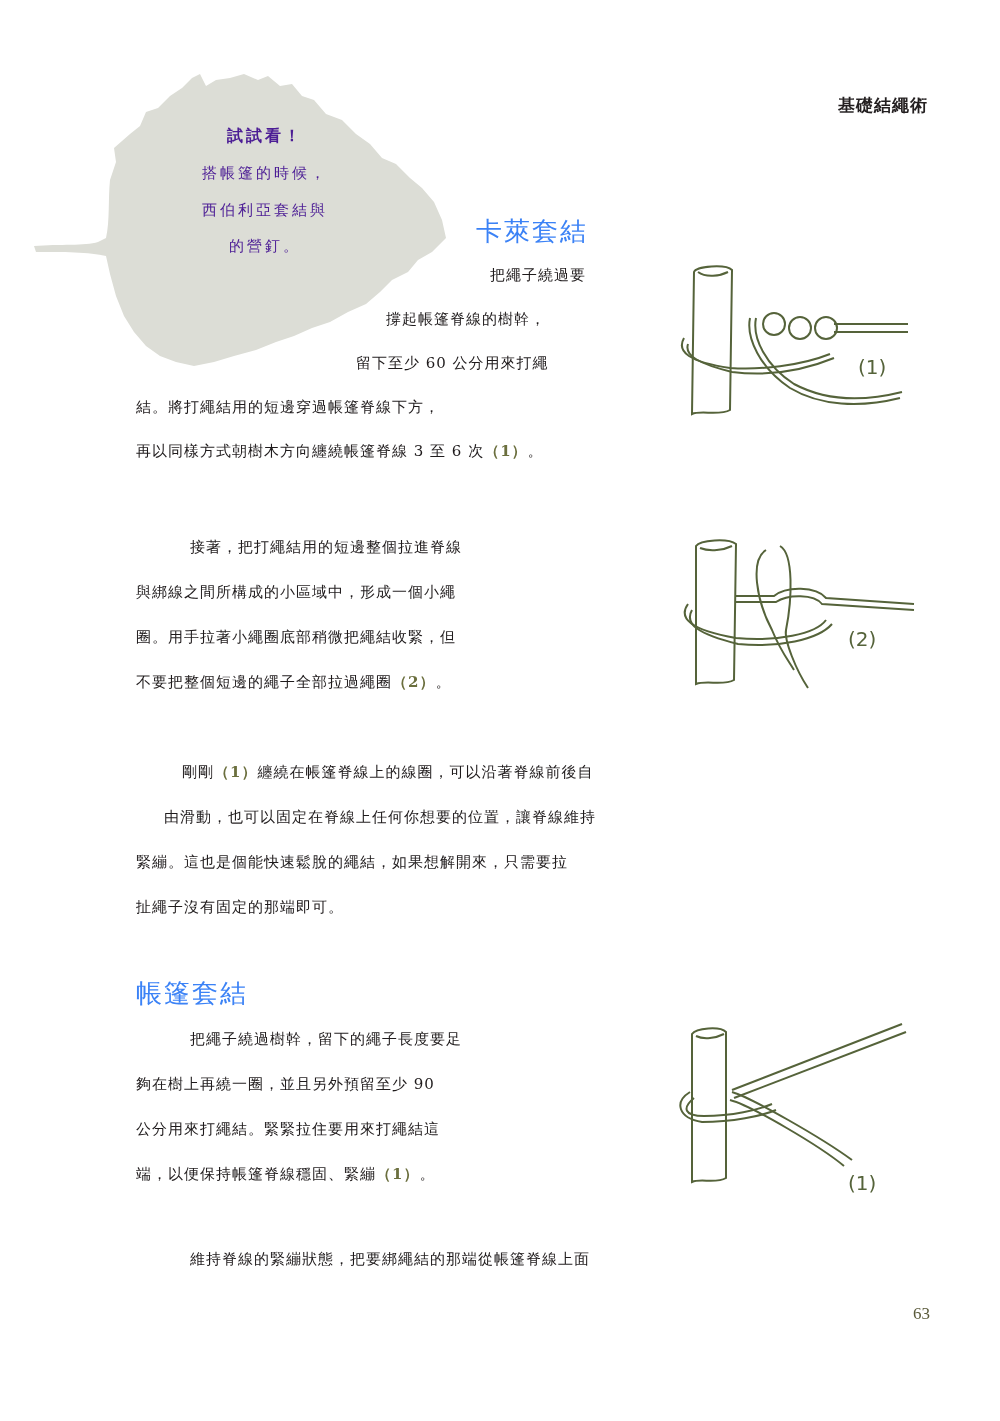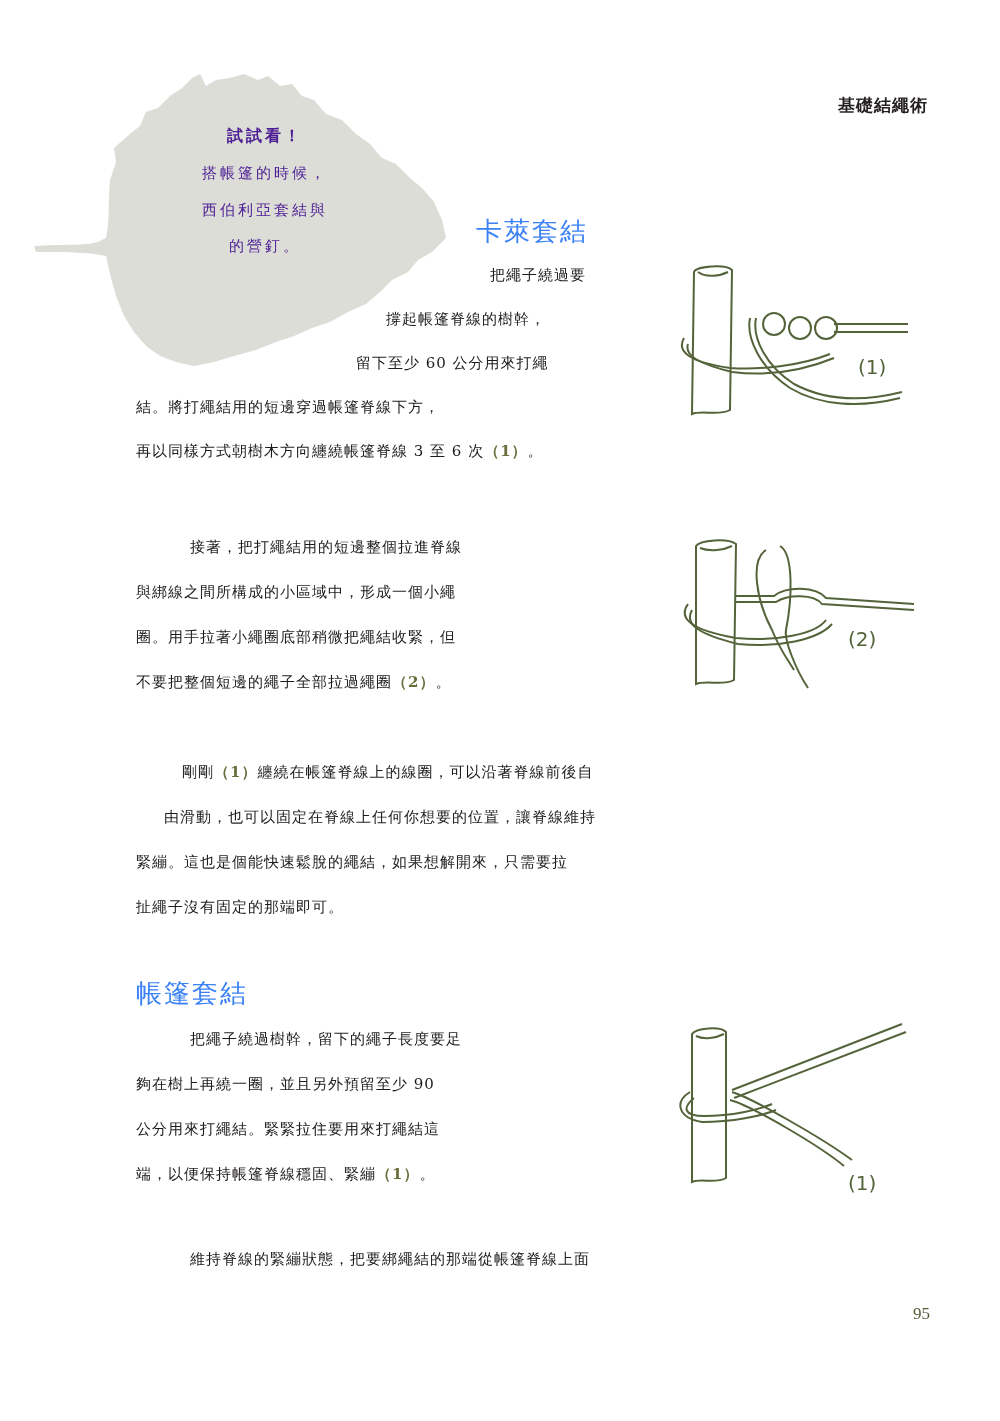--- a/index.html
+++ b/index.html
@@ -103,13 +103,13 @@
   <path class="illus" d="M22,80 C10,90 12,98 32,98 C60,98 86,92 100,86"></path>
   <path class="illus" d="M60,72 L230,6"></path>
   <path class="illus" d="M62,80 L234,14"></path>
   <path class="illus" d="M60,74 C80,80 150,120 180,142"></path>
   <path class="illus" d="M58,82 C80,88 148,128 172,148"></path>
   <text class="illus-label" x="176" y="172">(1)</text>
 </svg>
 
 <div class="abs body-line" style="left:190px; top:1242px;">維持脊線的緊繃狀態，把要綁繩結的那端從帳篷脊線上面</div>
 
-<div class="abs page-number">95</div>
+<div class="abs page-number">63</div>
 
 </body></html>

